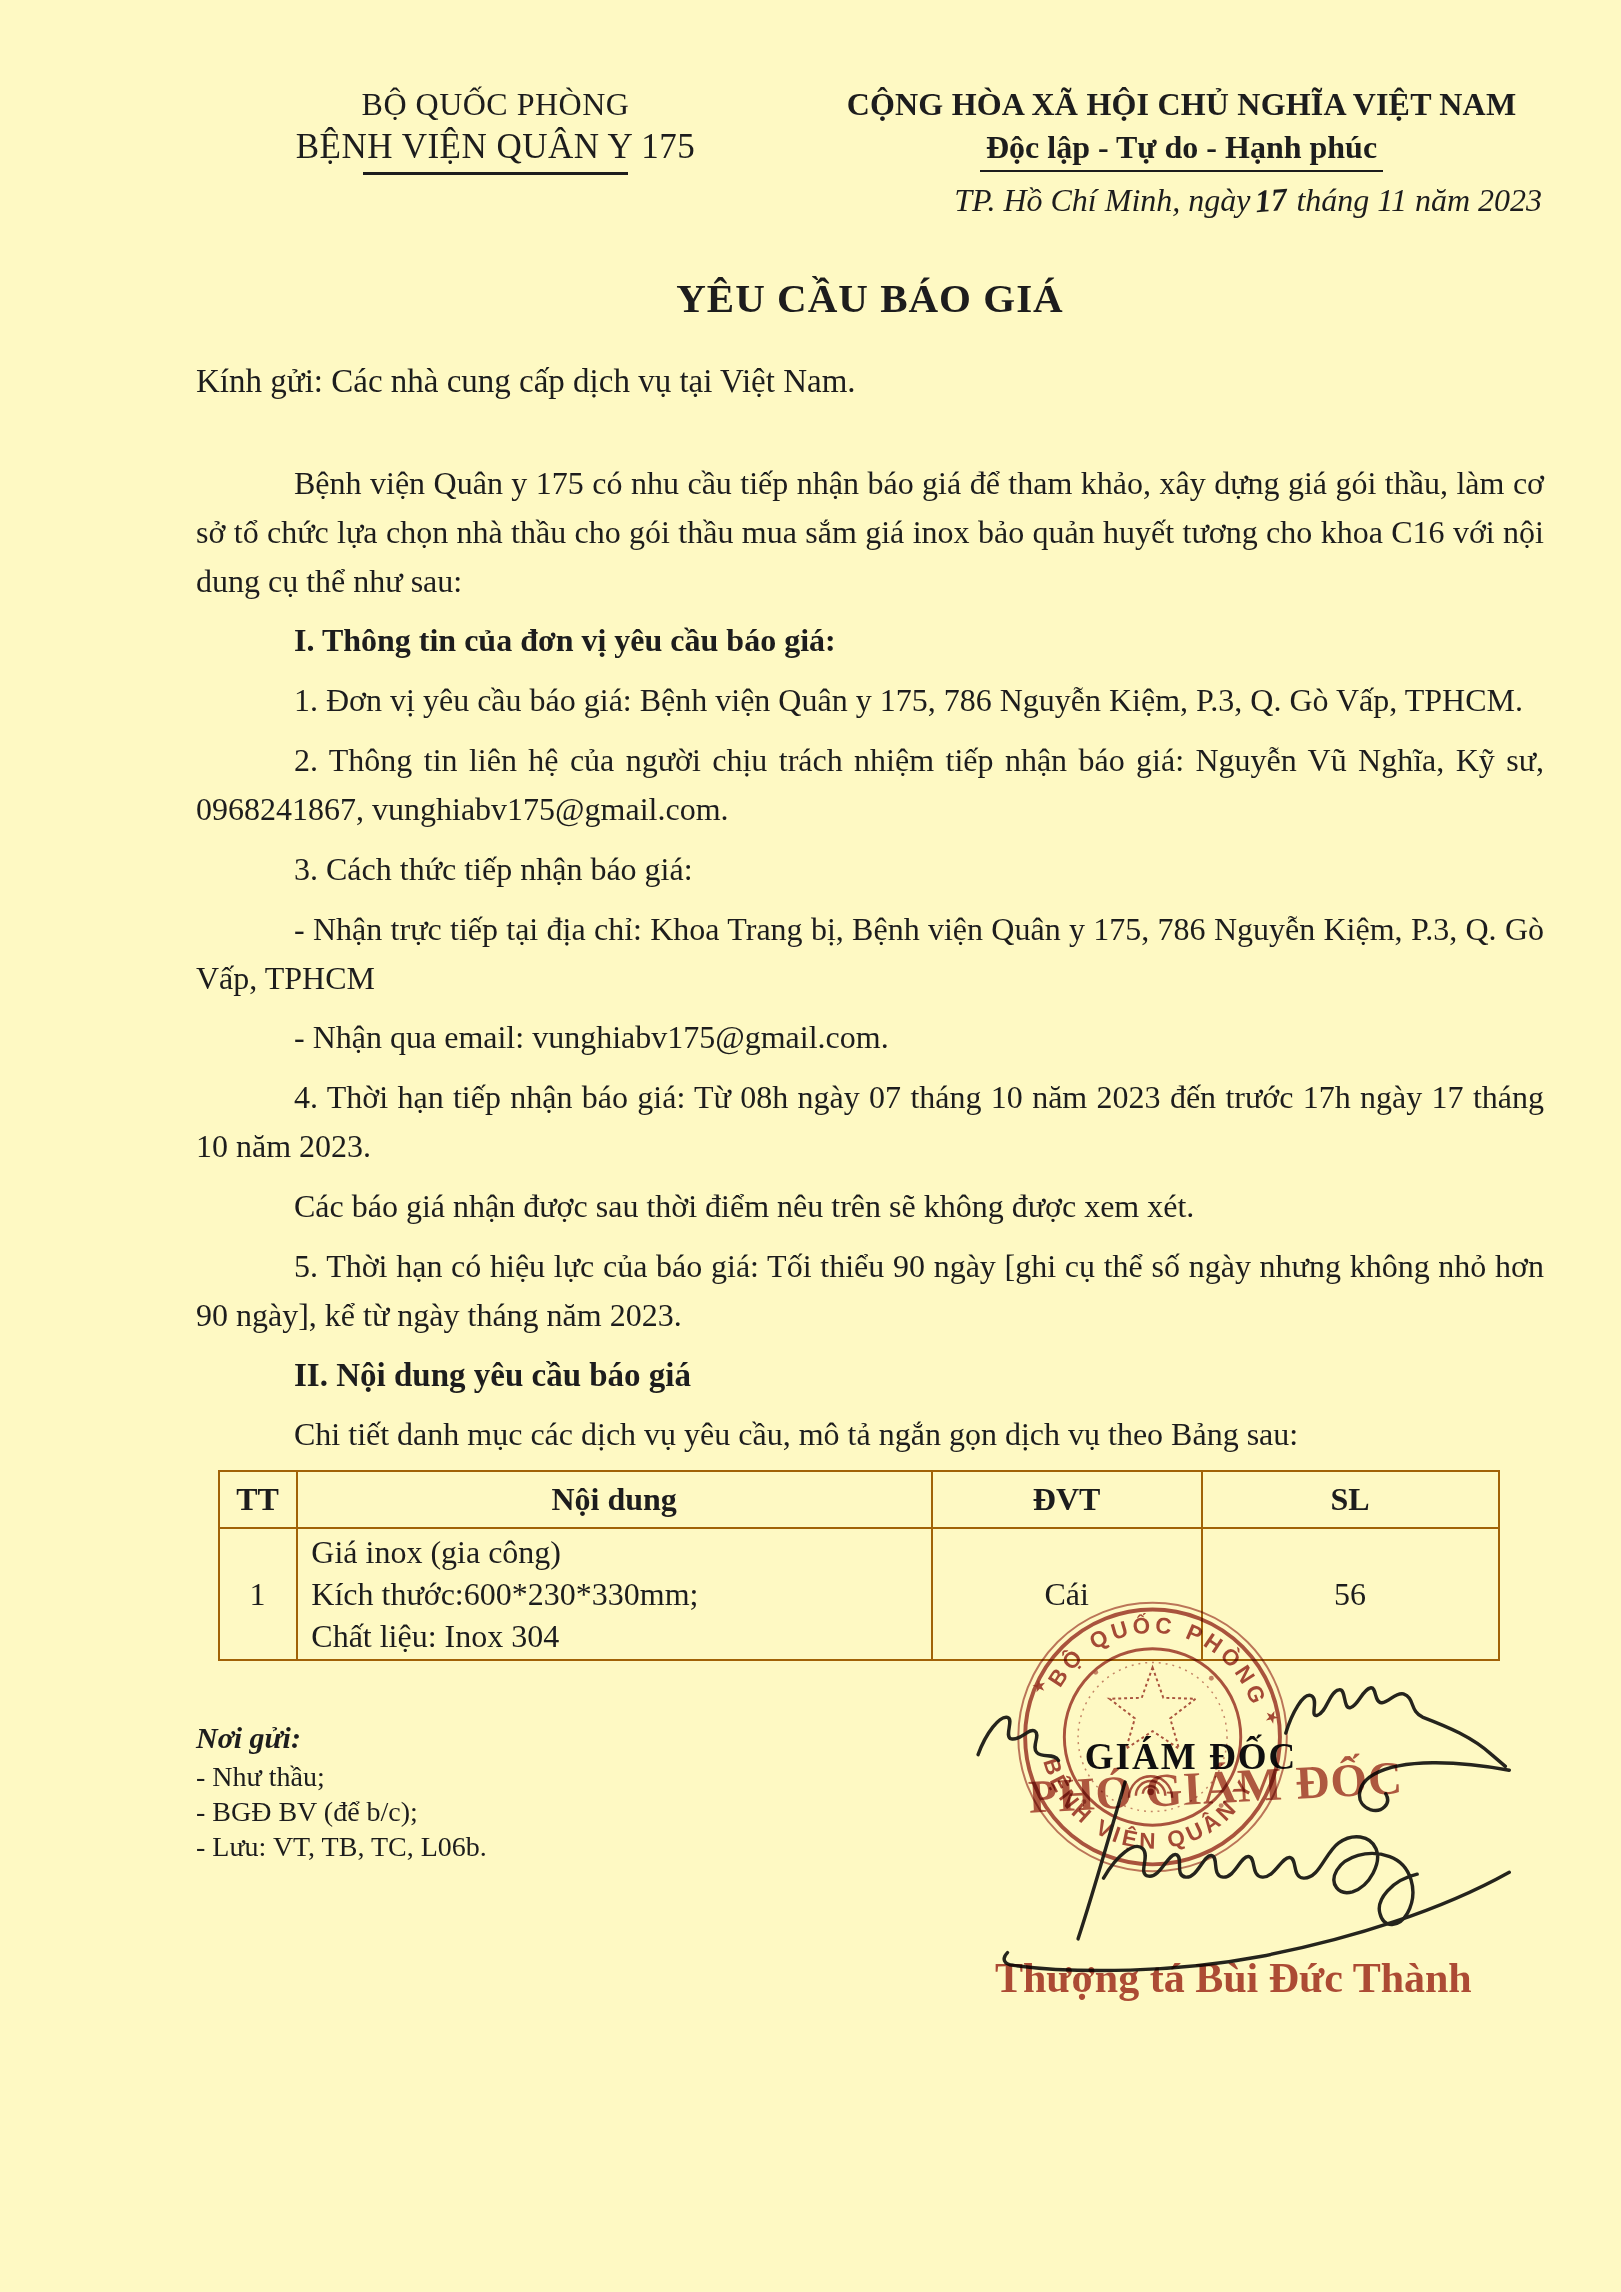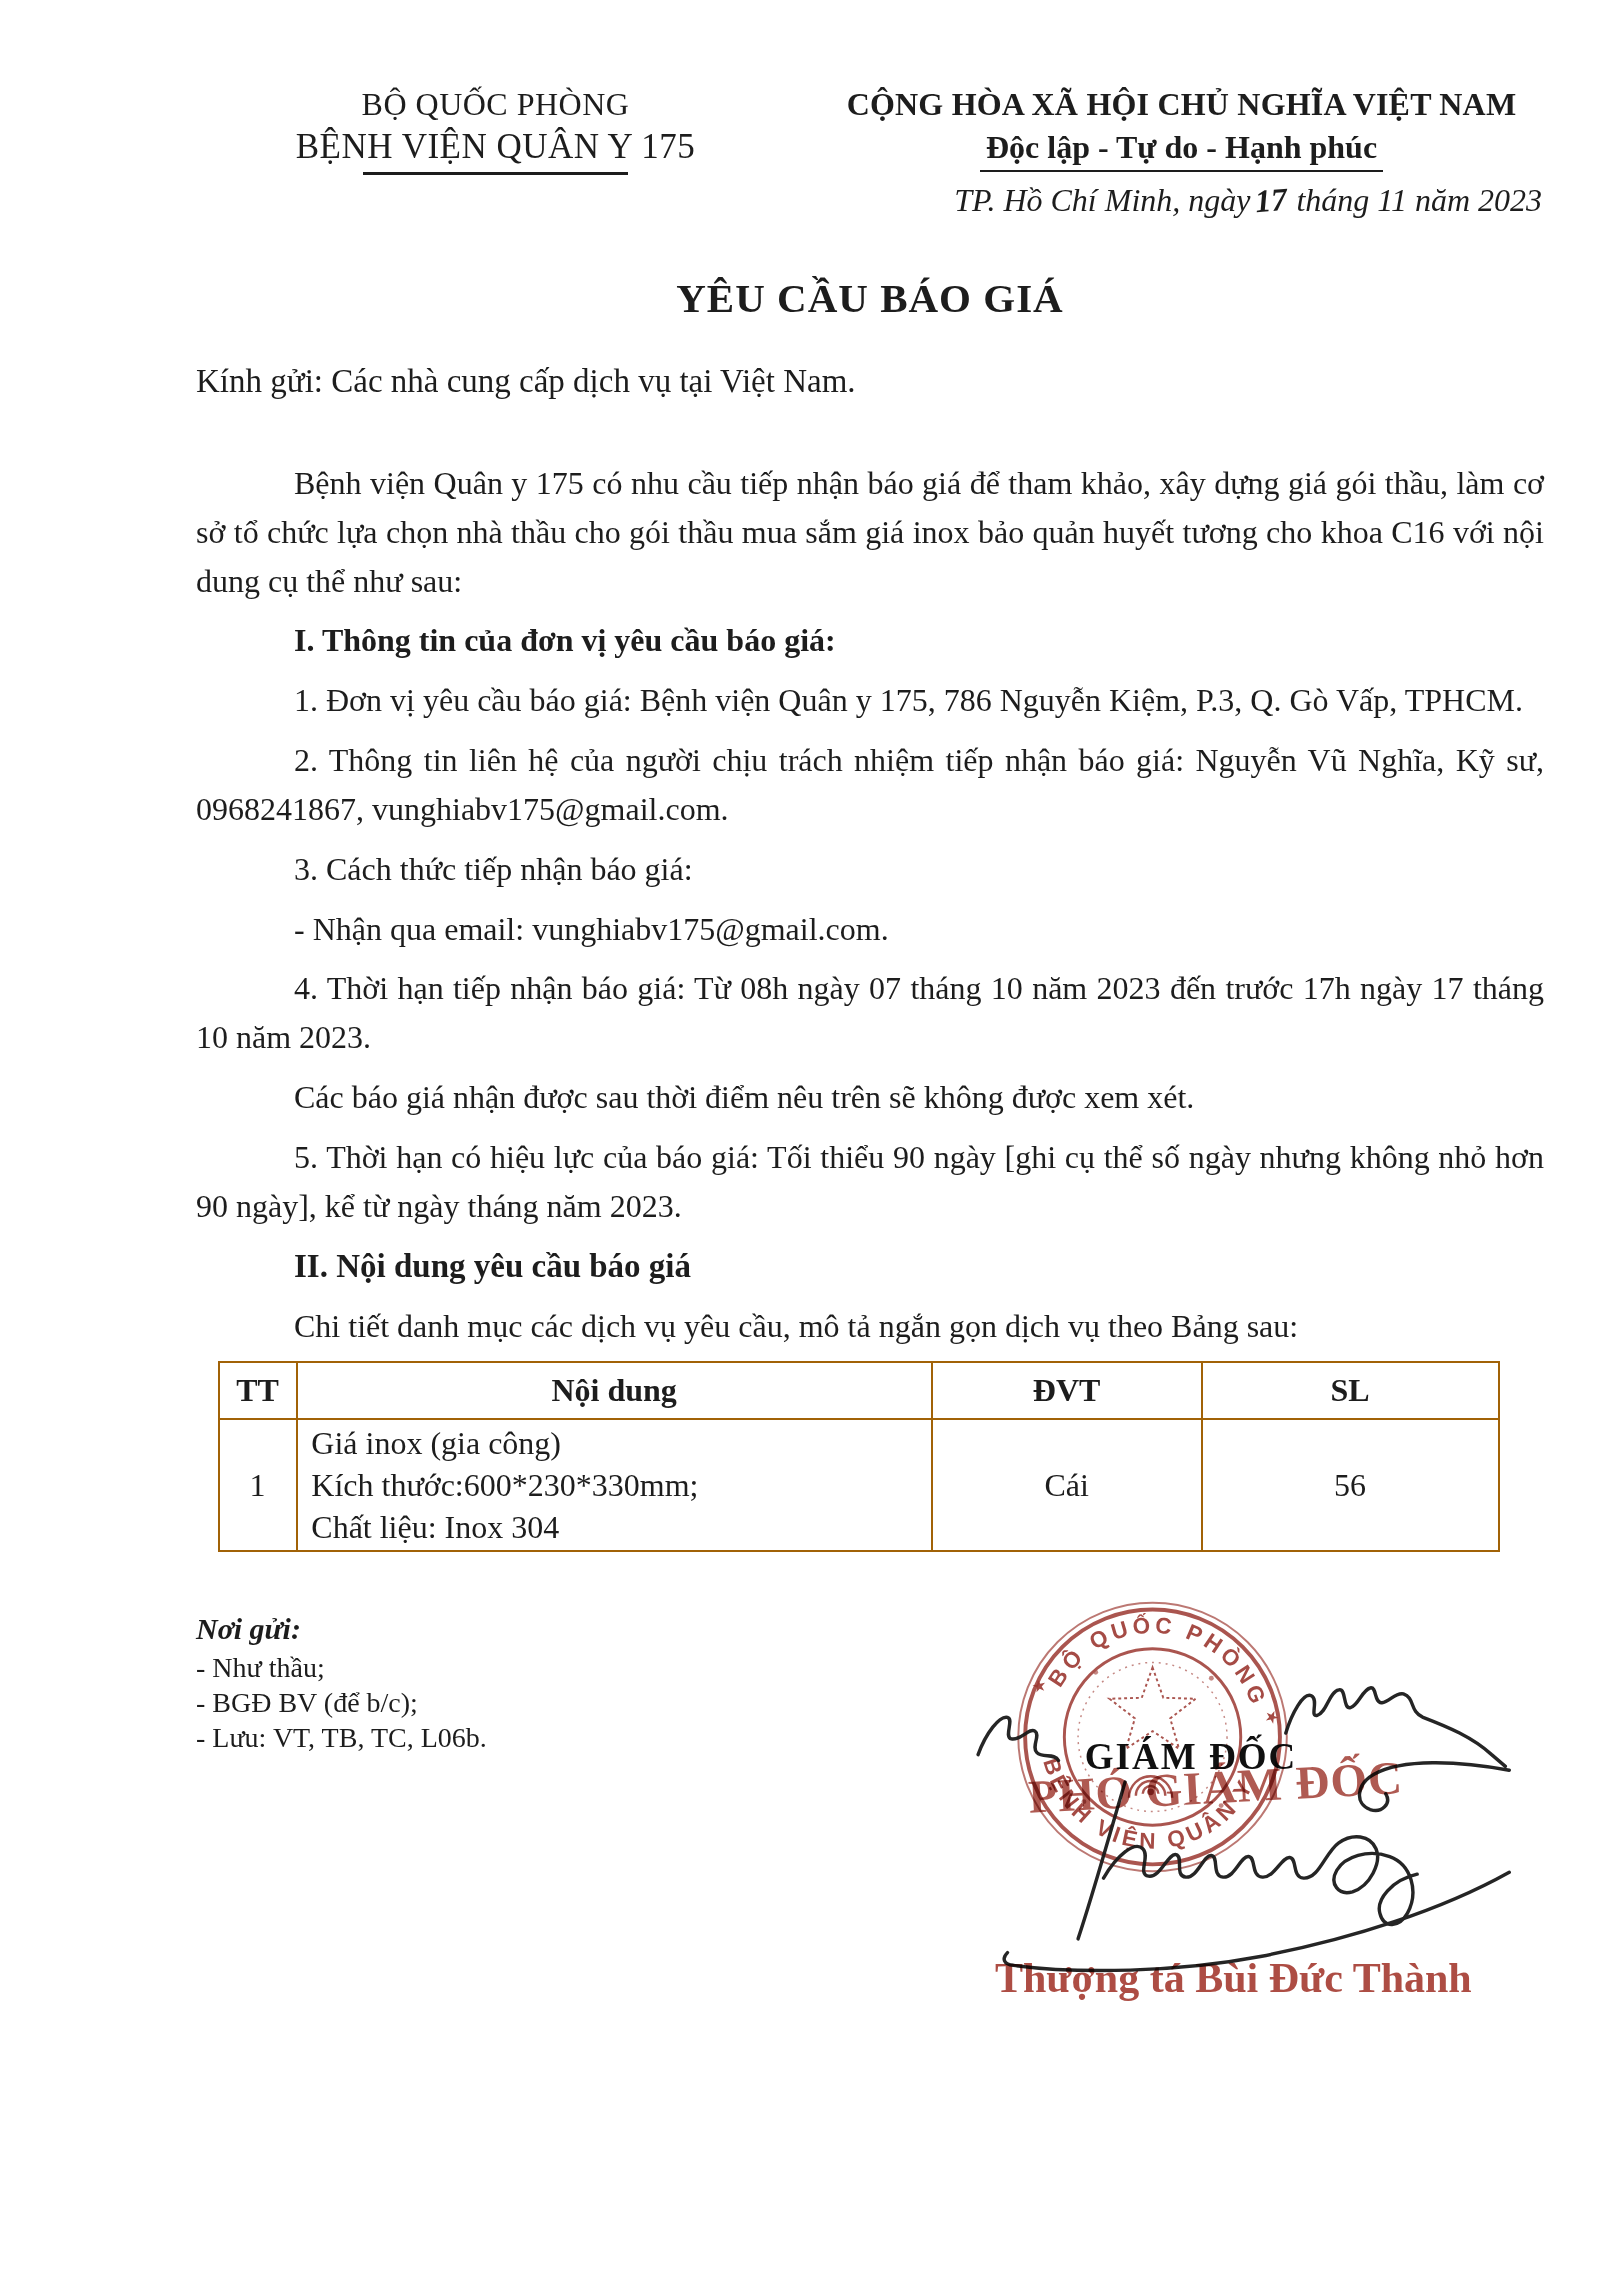--- a/index.html
+++ b/index.html
@@ -1,17 +1,17 @@
 <!DOCTYPE html>
 <html><head>
 <meta charset="utf-8">
 <style>
   html,body{margin:0;padding:0;background:#e8e8e8;}
   .page{
-    position:relative; width:1621px; height:2293px; background:#ffffff;
+    position:relative; width:1621px; height:2293px; background:#fef9c3;
     font-family:"Liberation Serif","DejaVu Serif",serif; color:#1d1d1d;
     margin:0 auto; overflow:hidden;
   }
   .content{position:absolute; left:196px; top:0; width:1348px;}
   .spacer-top{height:86px;}
   
   .hdr{display:flex; align-items:flex-start;}
   .hdr-left{width:461px; margin-left:69px; text-align:center;}
   .hdr-left .l1{font-size:32px; letter-spacing:0.5px;}
   .hdr-left .l2{font-size:35px; font-weight:400; letter-spacing:0.5px; margin-top:3.9px;}
@@ -78,20 +78,21 @@
 
     <div class="title">YÊU CẦU BÁO GIÁ</div>
     <div class="salut">Kính gửi: Các nhà cung cấp dịch vụ tại Việt Nam.</div>
 
     <div class="body">
       <p>Bệnh viện Quân y 175 có nhu cầu tiếp nhận báo giá để tham khảo, xây dựng giá gói thầu, làm cơ sở tổ chức lựa chọn nhà thầu cho gói thầu mua sắm giá inox bảo quản huyết tương cho khoa C16 với nội dung cụ thể như sau:</p>
       <p class="h1">I. Thông tin của đơn vị yêu cầu báo giá:</p>
       <p>1. Đơn vị yêu cầu báo giá: Bệnh viện Quân y 175, 786 Nguyễn Kiệm, P.3, Q. Gò Vấp, TPHCM.</p>
       <p>2. Thông tin liên hệ của người chịu trách nhiệm tiếp nhận báo giá: Nguyễn Vũ Nghĩa, Kỹ sư, 0968241867, vunghiabv175@gmail.com.</p>
       <p>3. Cách thức tiếp nhận báo giá:</p>
+      <p>- Nhận trực tiếp tại địa chỉ: Khoa Trang bị, Bệnh viện Quân y 175, 786 Nguyễn Kiệm, P.3, Q. Gò Vấp, TPHCM</p>
       <p>- Nhận qua email: vunghiabv175@gmail.com.</p>
       <p>4. Thời hạn tiếp nhận báo giá: Từ 08h ngày 07 tháng 10 năm 2023 đến trước 17h ngày 17 tháng 10 năm 2023.</p>
       <p>Các báo giá nhận được sau thời điểm nêu trên sẽ không được xem xét.</p>
       <p>5. Thời hạn có hiệu lực của báo giá: Tối thiểu 90 ngày [ghi cụ thể số ngày nhưng không nhỏ hơn 90 ngày], kể từ ngày  tháng năm 2023.</p>
       <p class="h2">II. Nội dung yêu cầu báo giá</p>
       <p class="tbl-intro">Chi tiết danh mục các dịch vụ yêu cầu, mô tả ngắn gọn dịch vụ theo Bảng sau:</p>
     </div>
 
     <table class="quote">
       <colgroup>

